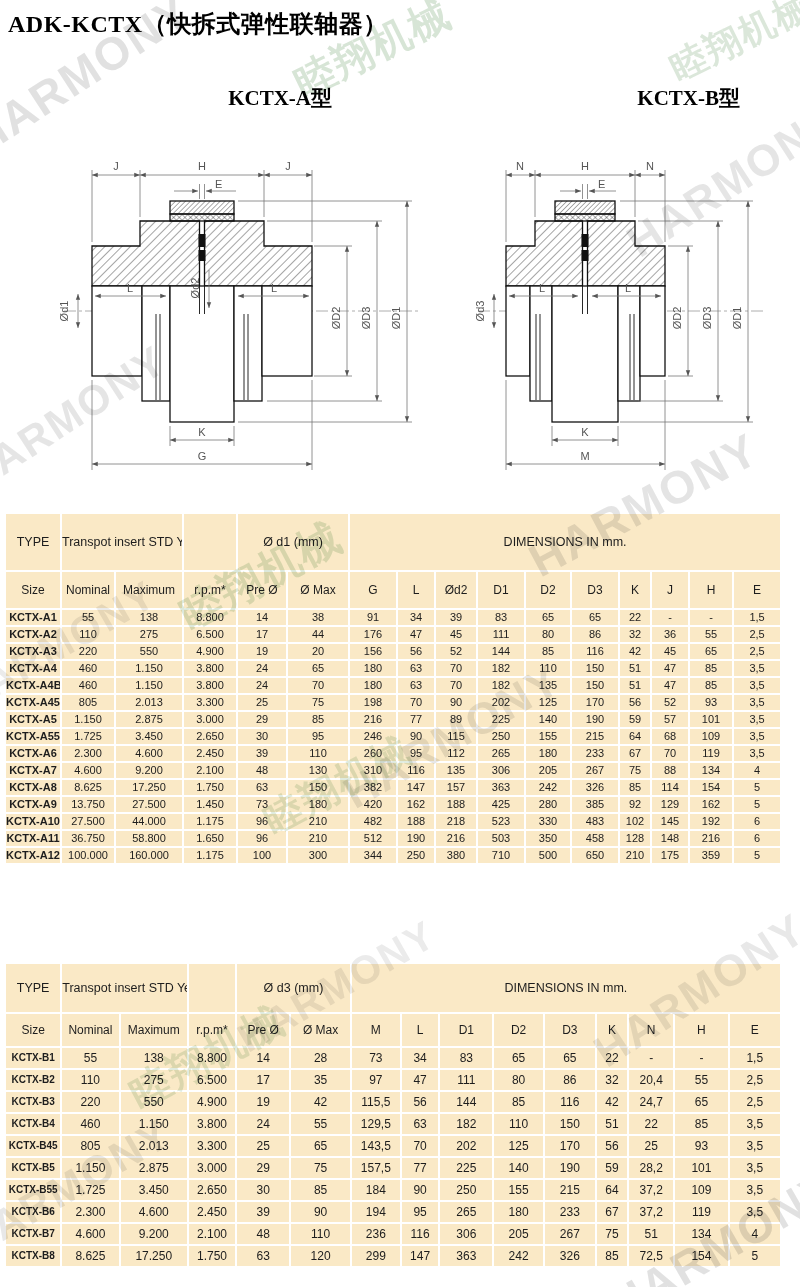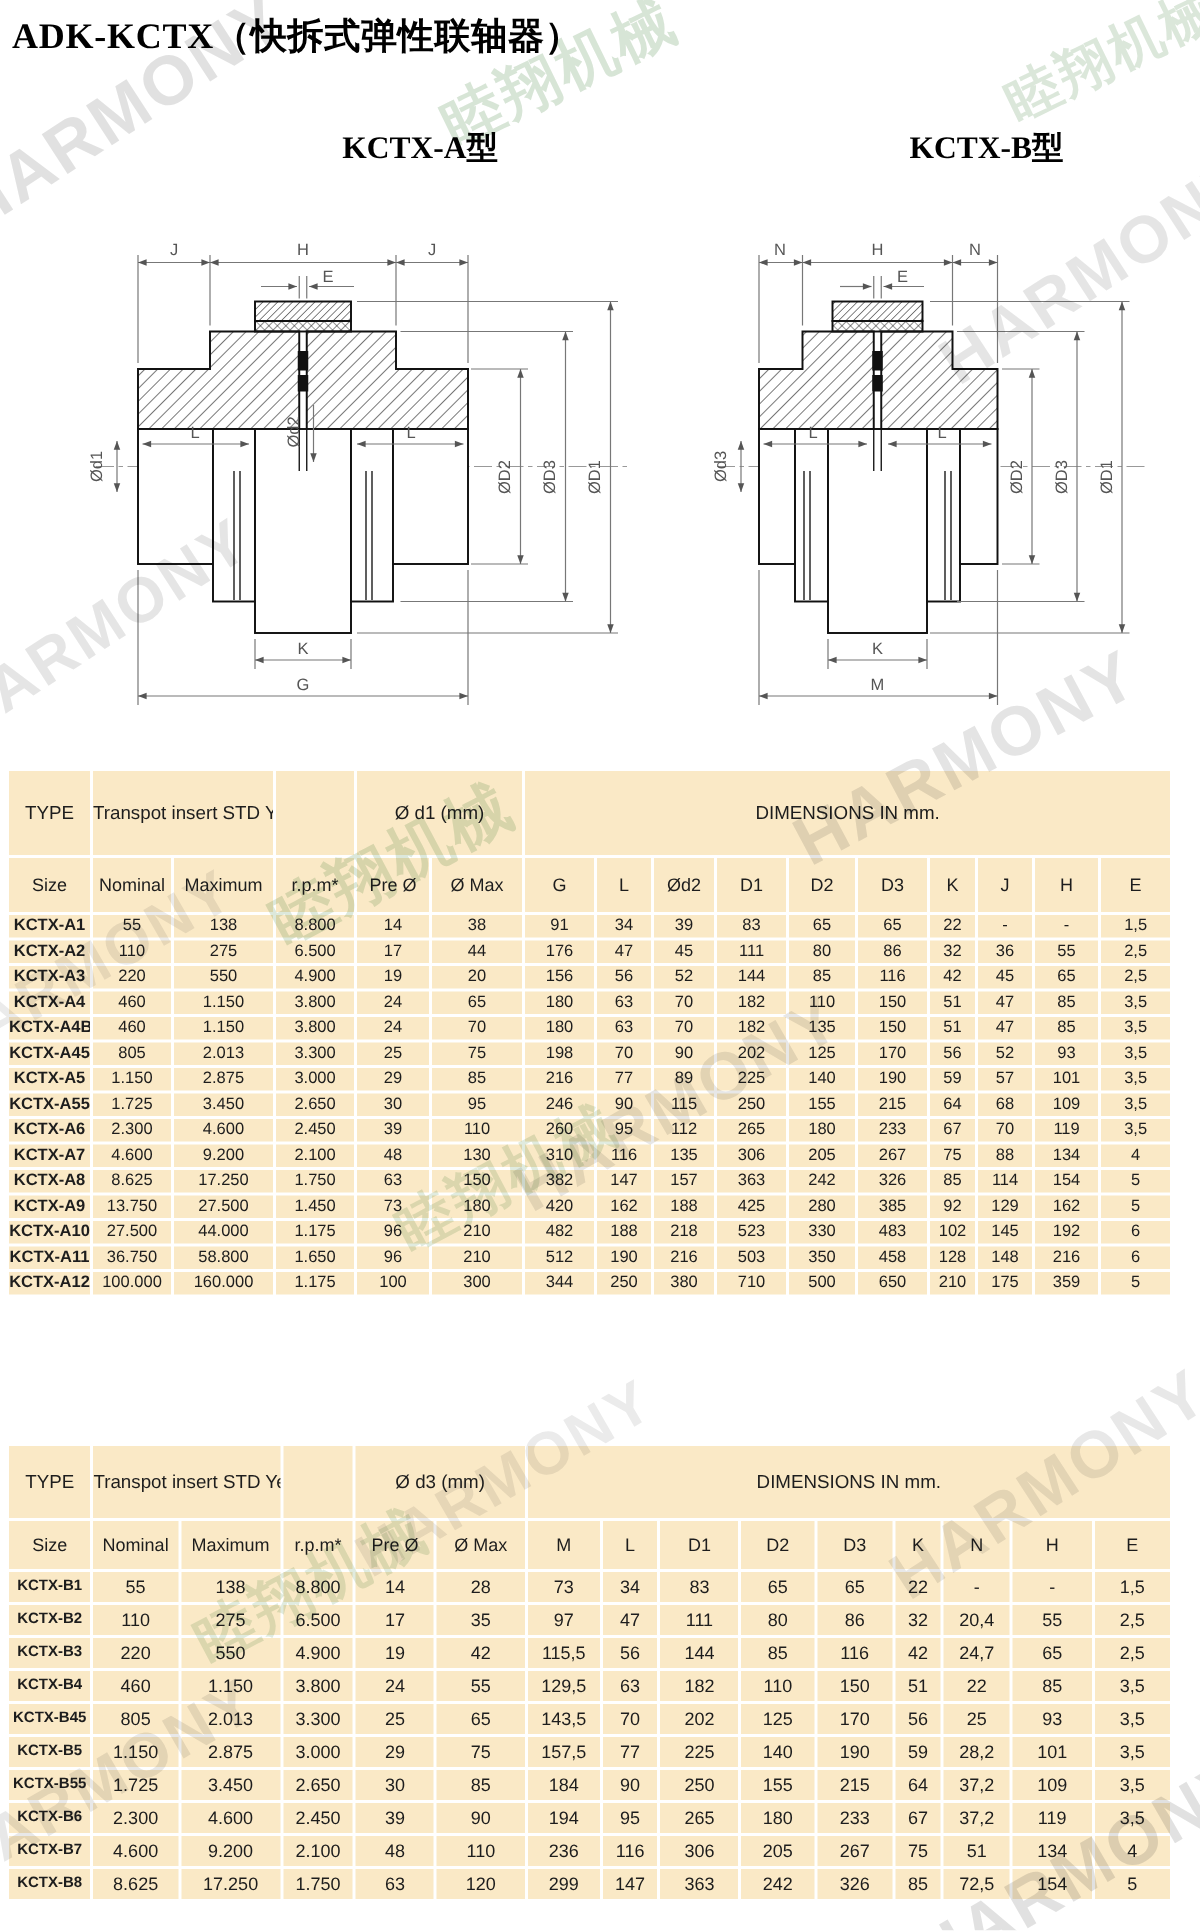--- a/index.html
+++ b/index.html
@@ -2,21 +2,21 @@
 <html><head>
 <meta charset="utf-8">
 <style>
   html,body{margin:0;padding:0;background:#fff;}
   .page{position:relative;width:800px;height:1287px;background:#fff;overflow:hidden;
         font-family:"Liberation Sans",sans-serif;}
   .page-title{position:absolute;left:8px;top:8px;font-size:24px;font-weight:bold;color:#000;
         font-family:"Liberation Serif","DejaVu Serif",serif;letter-spacing:.5px;}
   .diag-title{position:absolute;top:84px;font-size:21px;font-weight:bold;color:#000;
         font-family:"Liberation Serif","DejaVu Serif",serif;text-align:right;width:220px;}
-  #titleA{left:112px;} #titleB{left:489px;}
+  #titleA{left:112px;} #titleB{left:520px;}
 
   
   .wm{position:absolute;font-weight:bold;white-space:nowrap;pointer-events:none;
       mix-blend-mode:multiply;transform-origin:left top;letter-spacing:2px;z-index:5;}
 
   
   .diag{position:absolute;z-index:1;}
   #svgA{left:52px;top:146px;} #svgB{left:468px;top:146px;}
   .body{stroke:#111;stroke-width:1.3;}
   .el{fill:#fff;stroke:#111;stroke-width:1.3;}

